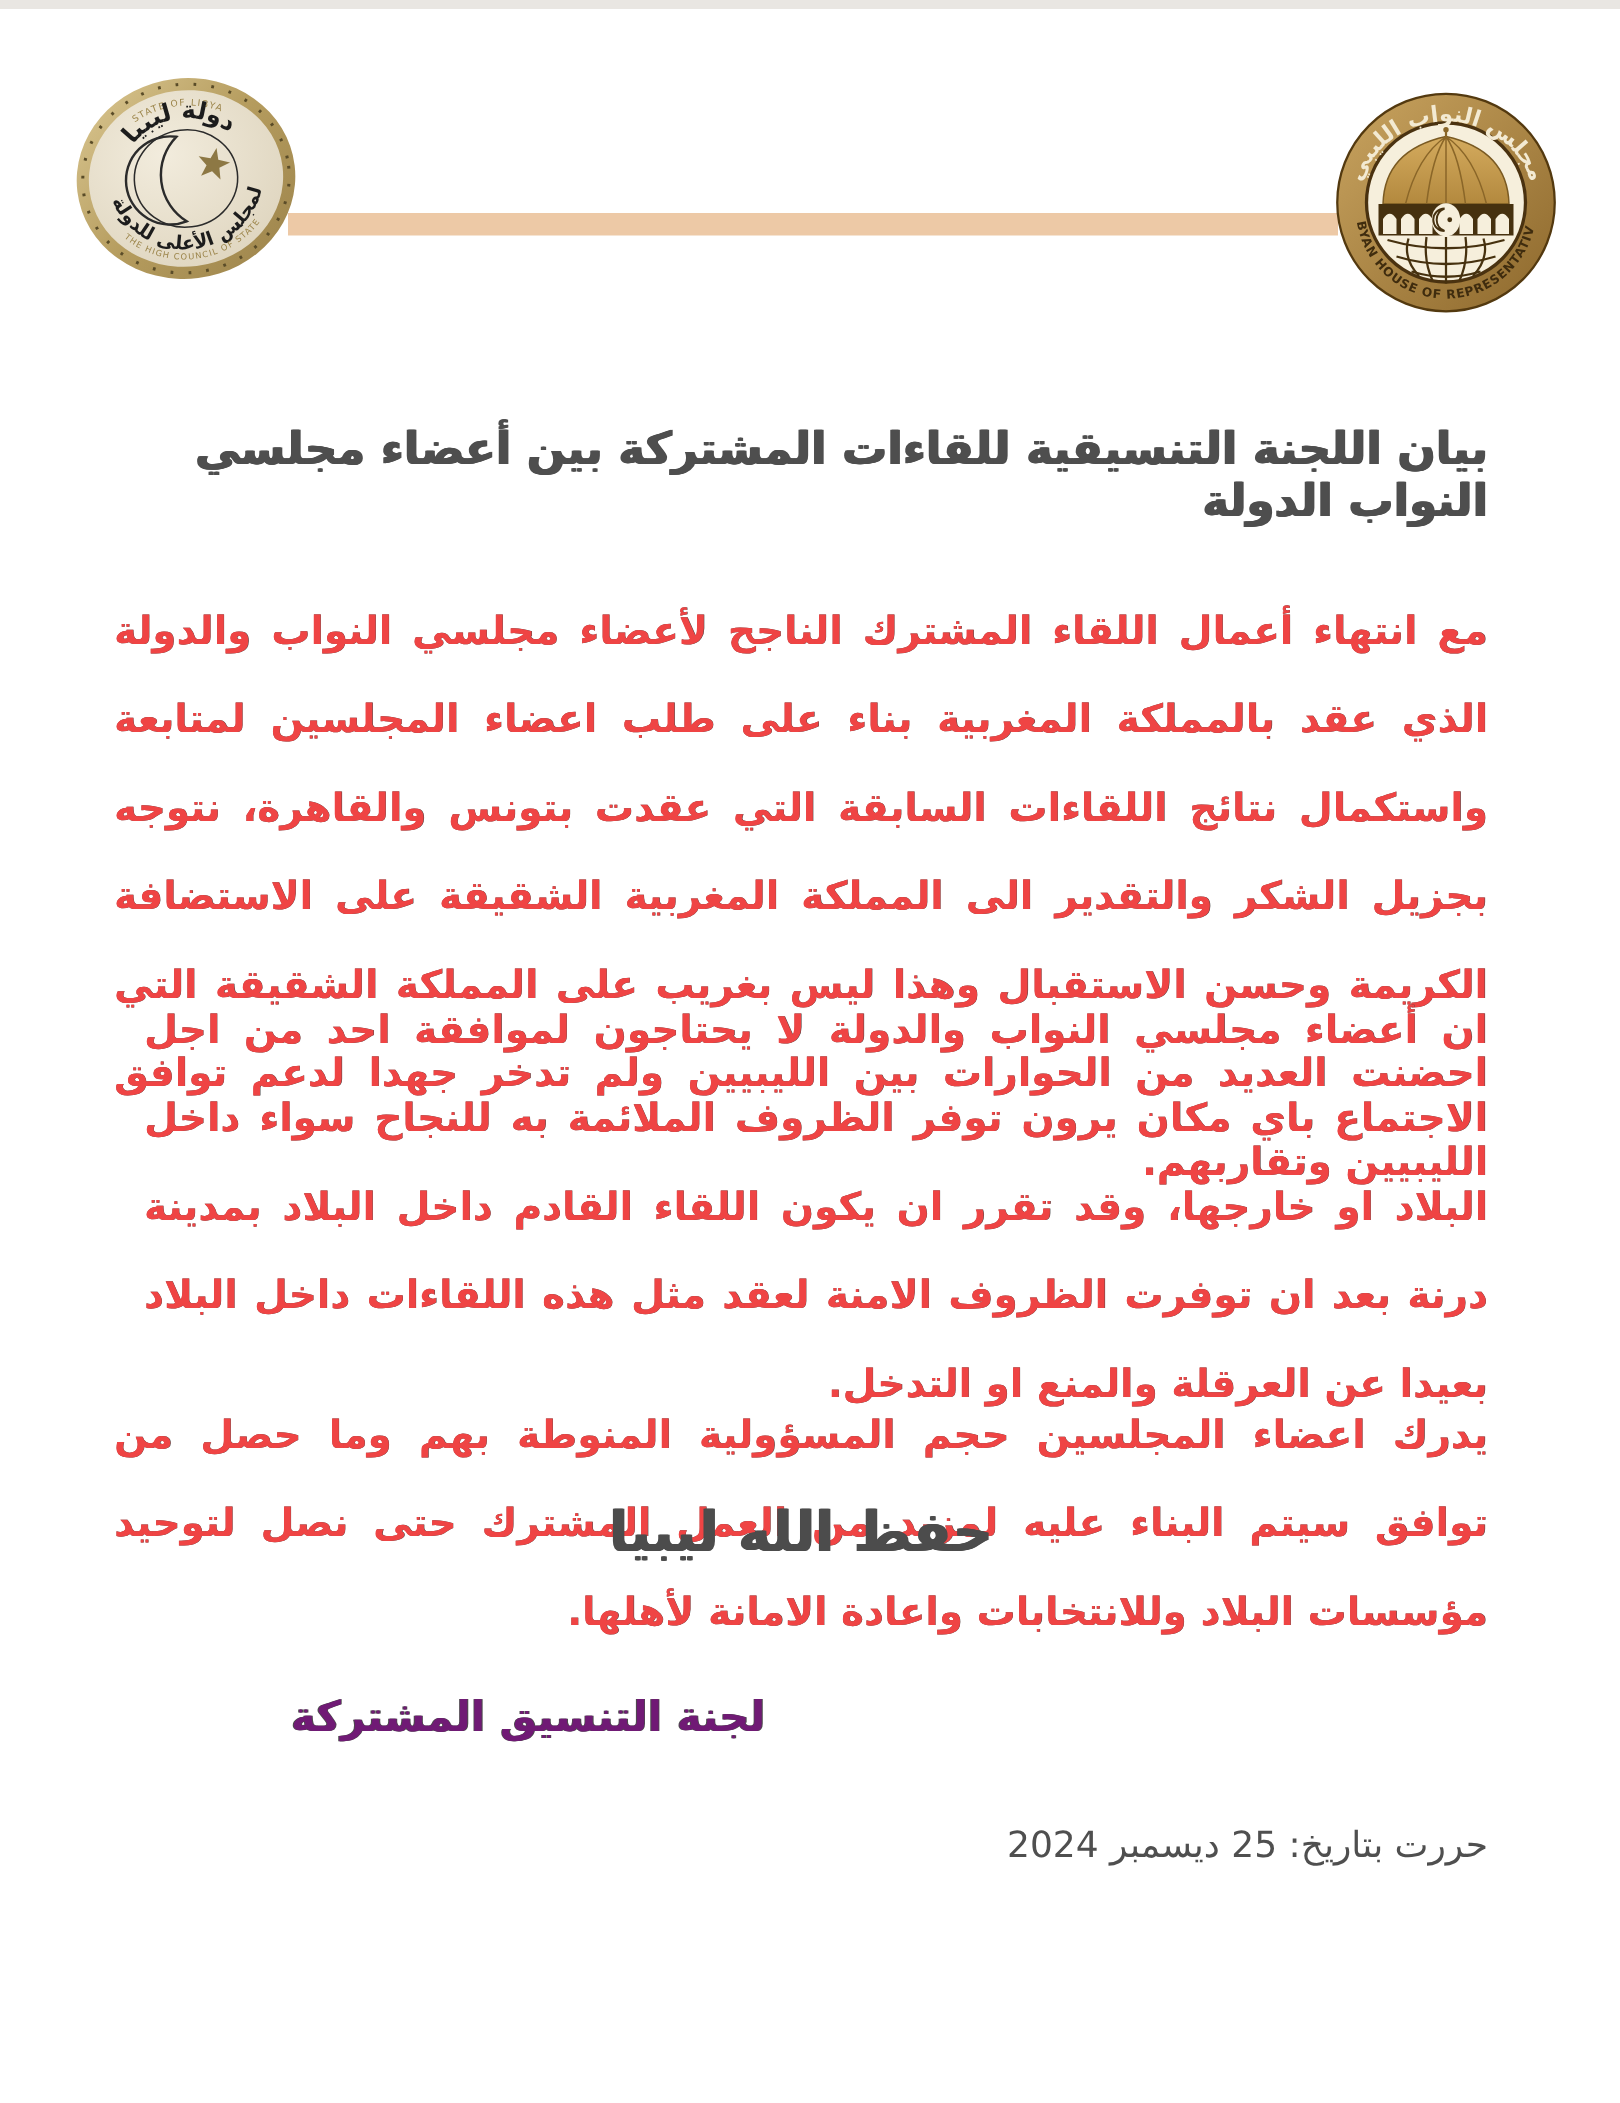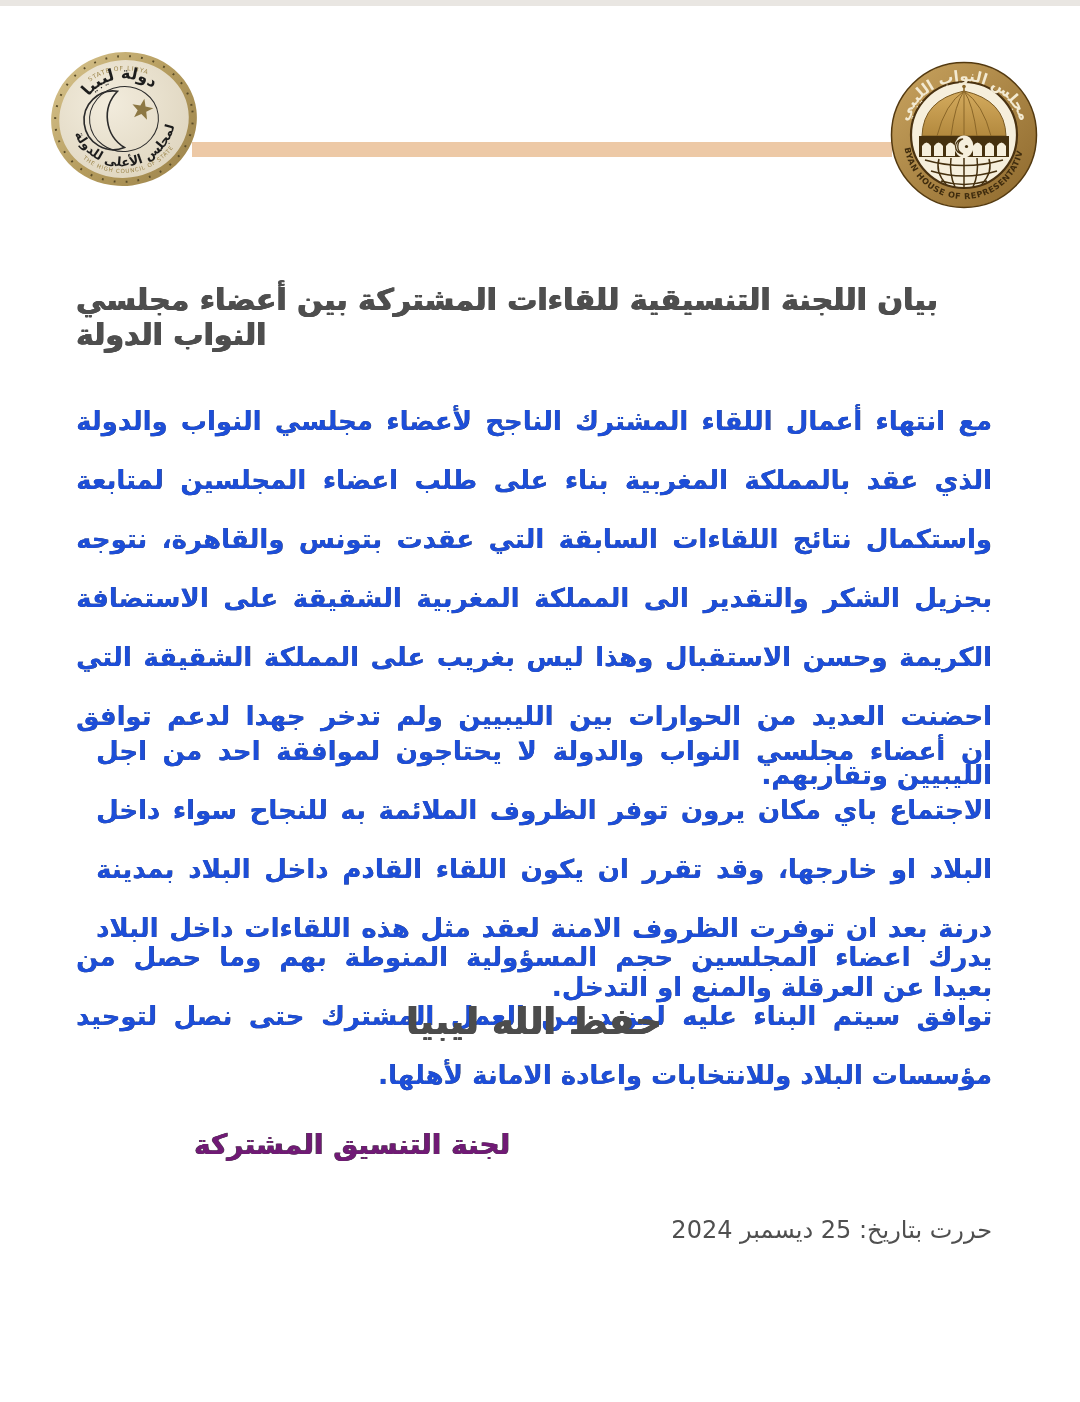--- a/index.html
+++ b/index.html
@@ -21,33 +21,33 @@
   .seal{position:absolute;z-index:2;}
   .seal-left{left:48px;top:48px;width:152px;height:142px;}
   .seal-right{left:888px;top:60px;width:152px;height:150px;}
   .content{
     position:absolute;left:76px;top:0;width:916px;height:1402px;
     direction:rtl;color:#464646;
   }
   .block{position:absolute;right:0;left:0;}
   .statement-title{
     top:282px;
-    text-align:left;
+    text-align:right;
     font-size:30px;font-weight:bold;color:#4e4e4e;
     text-shadow:0.6px 0 0 #4e4e4e, -0.6px 0 0 #4e4e4e;
     letter-spacing:0;
   }
   .para{
     font-size:26px;font-weight:bold;line-height:59px;
     text-align:justify;text-justify:inter-word;
-    color:#1d4ed8;
+    color:#ef4444;
     text-shadow:0.2px 0 0 #464646;
   }
   .para-1{top:366px;}
-  .para-2{top:696px;margin-left:20px;}
+  .para-2{top:632px;margin-left:20px;}
   .para-3{top:902px;}
   .closing{
     top:1000px;text-align:center;
     font-size:37px;font-weight:bold;color:#4c4c4c;
     text-shadow:0.6px 0 0 #4c4c4c, -0.6px 0 0 #4c4c4c;
   }
   .signature{
     top:1128px;text-align:left;padding-left:118px;
     font-size:28px;font-weight:bold;color:#701a75;
     text-shadow:0.6px 0 0 #4c4c4c, -0.6px 0 0 #4c4c4c;

